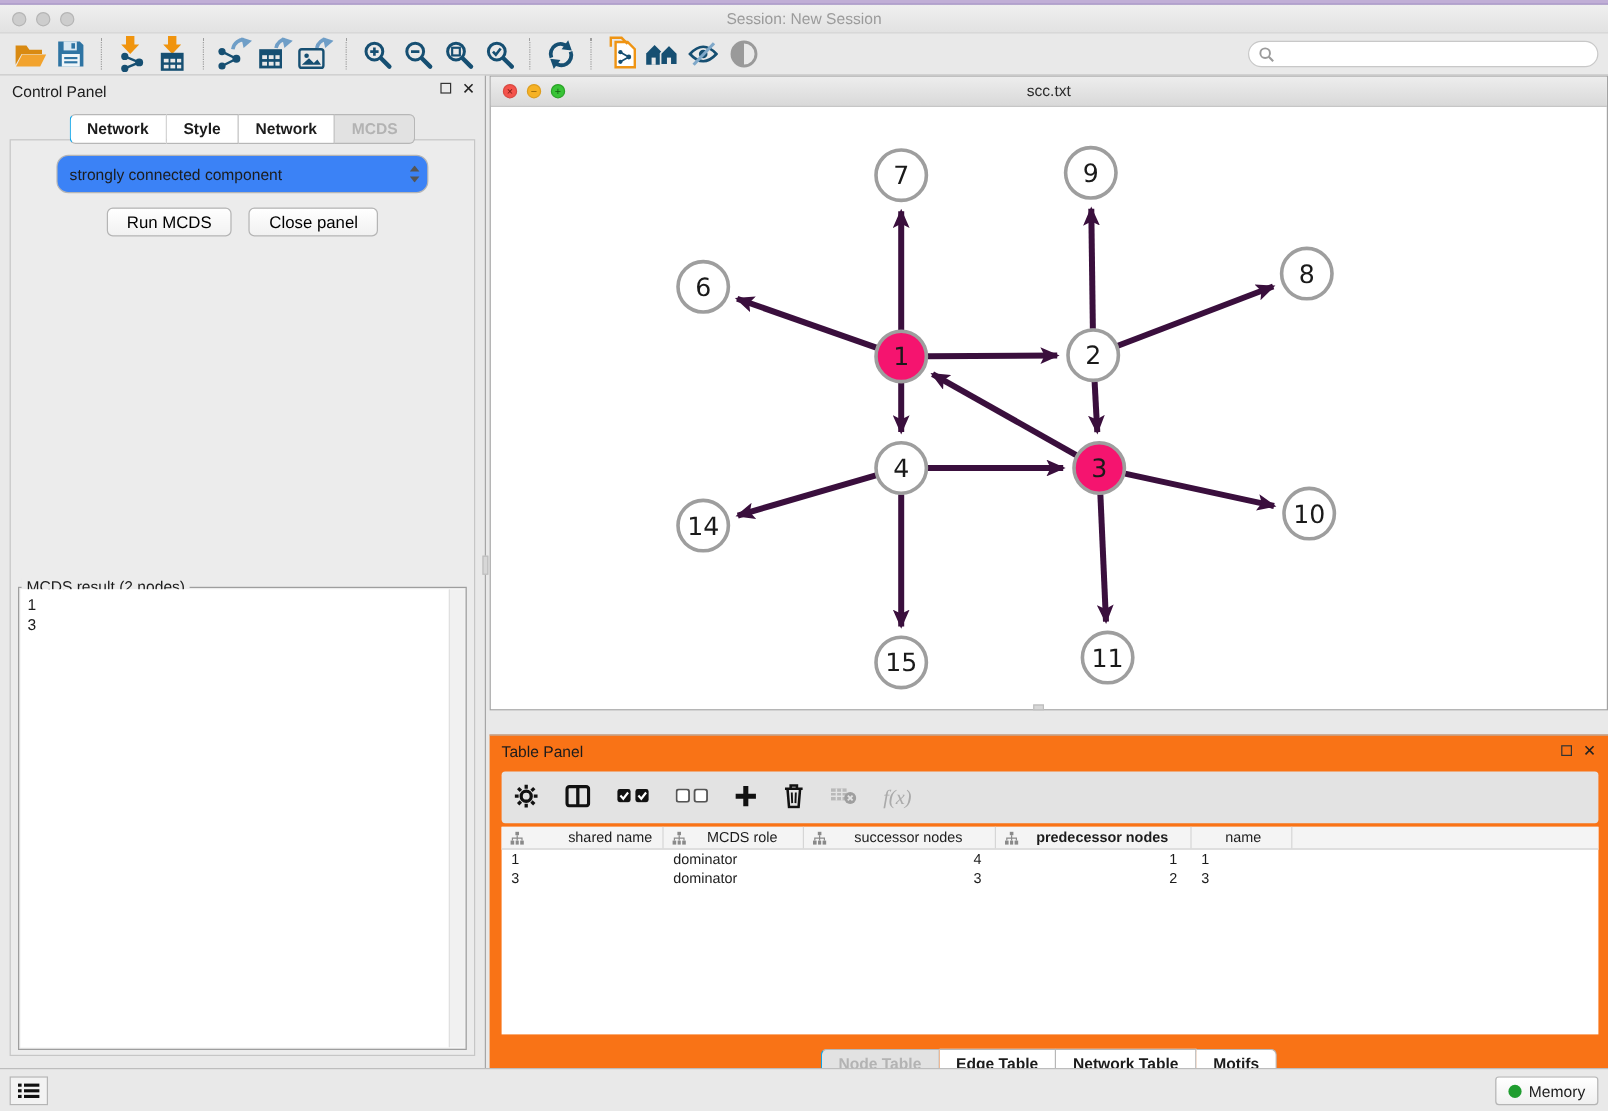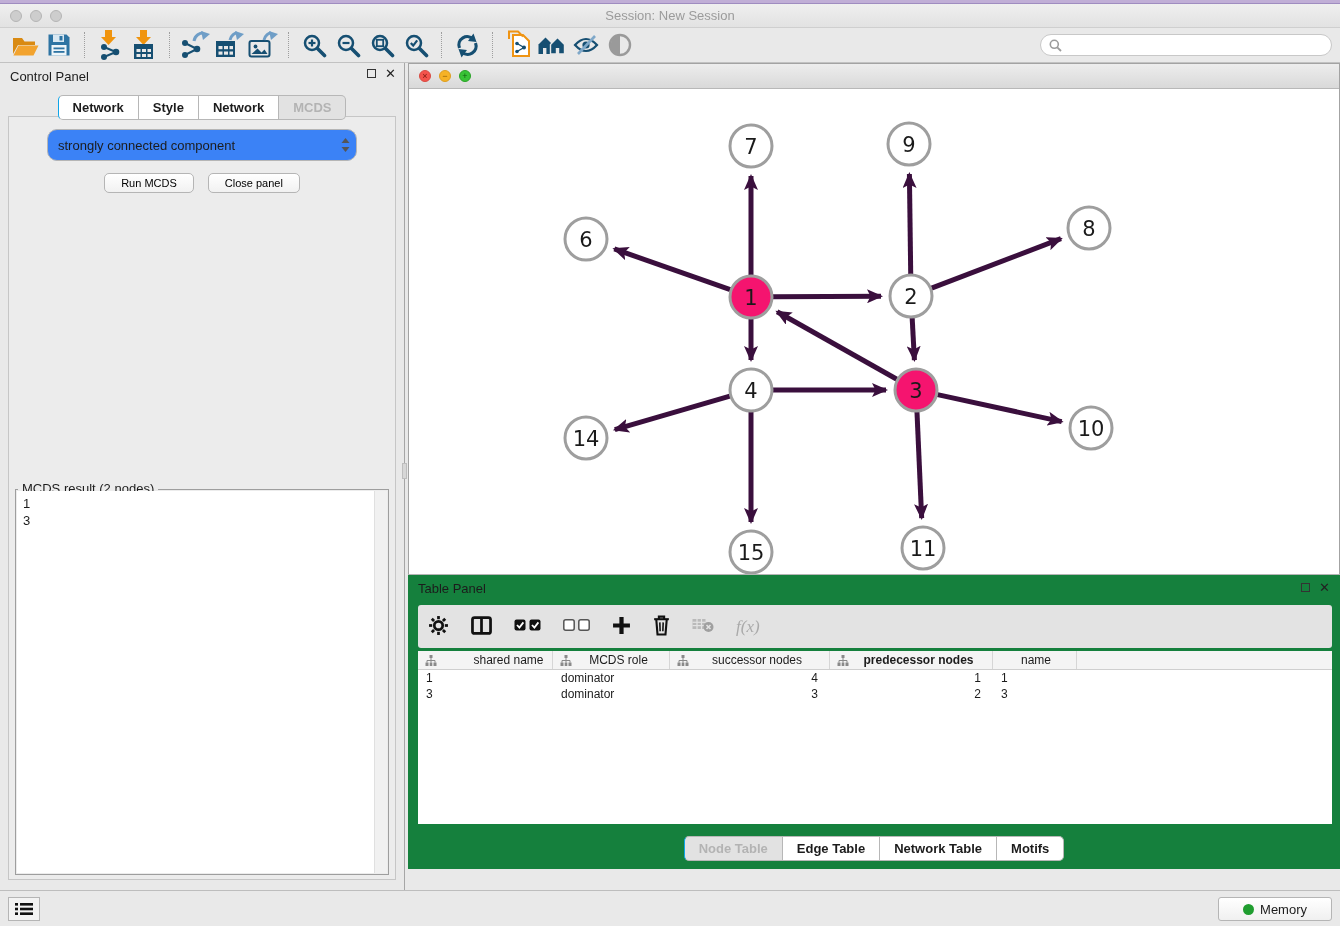--- a/index.html
+++ b/index.html
@@ -33,52 +33,52 @@
   #cp-tabs { display:flex; justify-content:center; margin-top:6px; position:relative; z-index:2; }
   .tab { padding:4px 14px; background:#fff; border:1px solid #b7b7b7; border-left:none; font-weight:700; cursor:default; }
   .tab:first-child { border-left:1px solid #0ea5e9; border-radius:5px 0 0 5px; }
   .tab:last-child { border-radius:0 5px 5px 0; }
   .tab.active { background:#e2e2e2; color:#b3b3b3; }
   #cp-body { position:absolute; left:8px; right:8px; top:53px; bottom:10px; background:#ececec; border:1px solid #c6c6c6; }
   #opt-label { text-align:center; margin-top:22px; }
   #criterion { margin:12px auto 0; width:310px; height:32px; background:#3b82f6; border:1px solid #b5b5b5; border-radius:10px; display:flex; align-items:center; padding:0 6px 0 10px; }
   #criterion span { flex:1; }
   #cp-buttons { display:flex; justify-content:center; gap:14px; margin-top:12px; }
-  .btn { background:linear-gradient(#ffffff,#f1f1f1); border:1px solid #b5b5b5; border-radius:5px; padding:3px 16px; font-size:11px; }
+  .btn { background:linear-gradient(#ffffff,#f1f1f1); border:1px solid #b5b5b5; border-radius:5px; padding:3px 16px; font-size:14px; }
   #result-group { position:absolute; left:6px; right:6px; top:372px; bottom:4px; border:1px solid #9e9e9e; }
   #result-legend { position:absolute; top:-9px; left:2px; background:#ececec; padding:0 4px; }
   #result-area { position:absolute; inset:1px; background:#fff; overflow:hidden; }
   #result-lines { padding:4px 0 0 6px; line-height:17px; font-size:13px; }
   #result-scroll { position:absolute; top:0; right:0; bottom:0; width:13px; background:#f1f1f1; border-left:1px solid #e0e0e0; }
 
   
   #network-window { position:absolute; left:408px; top:63px; width:932px; height:529px; background:#fff; border:1px solid #a3a3a3; }
   #nw-titlebar { position:relative; height:25px; background:linear-gradient(#ededed,#d9d9d9); border-bottom:1px solid #b8b8b8; }
   #nw-titlebar .title { position:absolute; left:0; right:0; top:4px; text-align:center; color:#2d2d2d; }
   #nw-titlebar .tl-group { top:6px; }
   #graph-svg { position:absolute; left:0; top:25px; }
   .split-handle-v { position:absolute; left:402px; top:463px; width:5px; height:16px; background:#d7d7d7; border:1px solid #bdbdbd; }
   .split-handle-h { position:absolute; left:861px; top:587px; width:9px; height:5px; background:#d7d7d7; border:1px solid #bdbdbd; }
 
   
-  #table-panel { position:absolute; left:408px; top:574px; width:932px; height:295px; background:#15803d; border-top:1px solid #b5b5b5; }
+  #table-panel { position:absolute; left:408px; top:612px; width:932px; height:295px; background:#f97316; border-top:1px solid #b5b5b5; }
   #tp-toolbar { position:absolute; left:10px; right:8px; top:30px; height:43px; background:#e3e3e3; border-radius:3px; display:flex; align-items:center; padding:0 10px; gap:22px; }
   #tp-table { position:absolute; left:10px; right:8px; top:76px; bottom:45px; background:#fff; }
   #tp-header { display:flex; background:#f4f4f4; border-bottom:1px solid #cfcfcf; height:19px; }
   .th { display:flex; align-items:center; border-right:1px solid #d6d6d6; padding:0 4px 0 7px; font-size:12px; }
   .th span { flex:1; text-align:center; }
   .tr { display:flex; height:16px; align-items:center; }
   .td { font-size:12px; padding:0 12px 0 8px; }
   #tp-tabs { position:absolute; left:0; right:0; bottom:8px; display:flex; justify-content:center; }
   #tp-head-icons { position:absolute; right:10px; top:7px; display:flex; gap:9px; align-items:center; }
 
   
   #status-bar { position:absolute; left:0; top:890px; width:1340px; height:36px; background:#e9e9e9; border-top:1px solid #bdbdbd; }
   #list-btn { position:absolute; left:8px; top:6px; width:32px; height:24px; background:#f3f3f3; border:1px solid #b5b5b5; display:flex; align-items:center; justify-content:center; }
-  #memory-btn { position:absolute; right:8px; top:6px; height:24px; background:linear-gradient(#fff,#f0f0f0); border:1px solid #b5b5b5; border-radius:3px; display:flex; align-items:center; gap:6px; padding:0 24px; }
+  #memory-btn { position:absolute; right:8px; top:6px; height:24px; background:linear-gradient(#fff,#f0f0f0); border:1px solid #b5b5b5; border-radius:3px; display:flex; align-items:center; gap:6px; padding:0 10px; }
   #memory-dot { width:11px; height:11px; border-radius:50%; background:#1f9d2f; }
   .fx-label { font-family:"Liberation Serif","DejaVu Serif",serif; font-style:italic; font-size:17px; color:#aaa; }
 </style>
 </head>
 <body>
 
 <div id="app">
 
   <div id="top-strip"></div>
 
@@ -295,20 +295,21 @@
     </div>
   </div>
 
   <div id="network-window">
     <div id="nw-titlebar">
       <div class="tl-group">
         <div class="tl red">×</div>
         <div class="tl yellow">−</div>
         <div class="tl green">+</div>
       </div>
+      <div class="title">scc.txt</div>
     </div>
     <svg id="graph-svg" width="930" height="502" viewBox="0 0 930 502">
       <defs>
         <marker id="arrow" markerUnits="userSpaceOnUse" markerWidth="18" markerHeight="14" refX="14" refY="7" orient="auto">
           <path id="arrow-path" d="M0,0 L16,7 L0,14 L3.5,7 Z" fill="#3a0f3d"></path>
         </marker>
       </defs>
       <g id="edge-layer">
           <line x1="342" y1="186" x2="342" y2="87" stroke="#3a0f3d" stroke-width="5" marker-end="url(#arrow)"></line>
           <line x1="321.2449403778676" y1="200.7042820722201" x2="205.30235403018057" y2="159.94870626515439" stroke="#3a0f3d" stroke-width="5" marker-end="url(#arrow)"></line>

